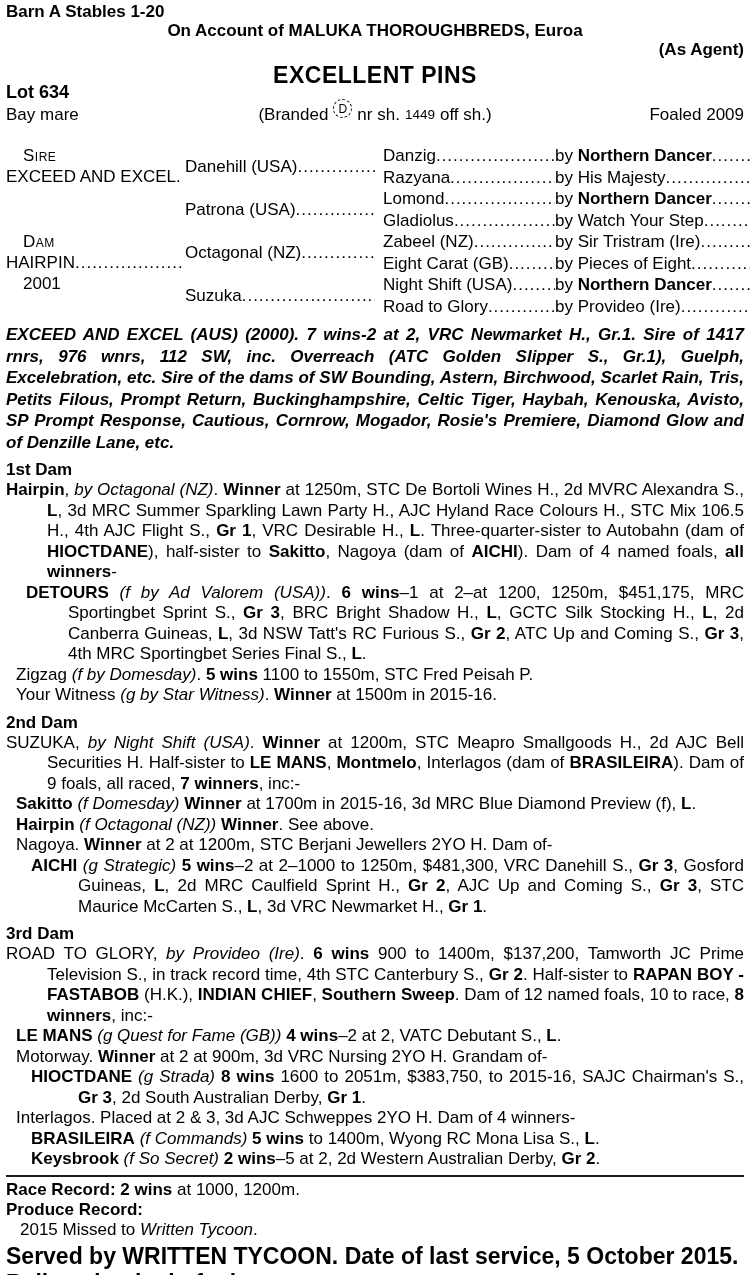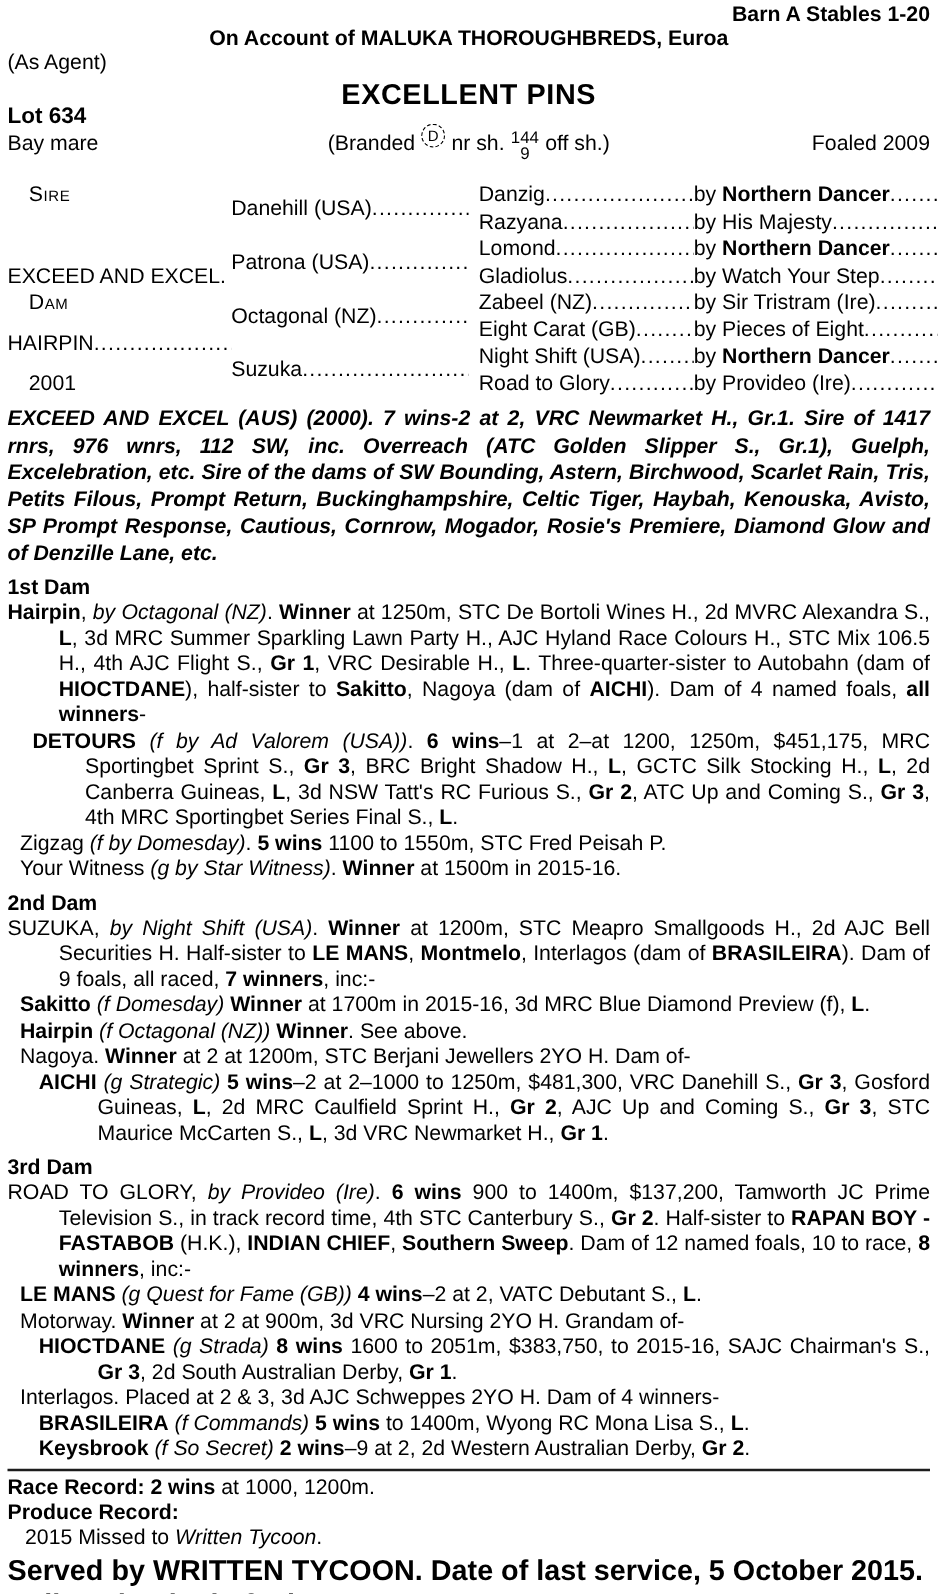--- a/index.html
+++ b/index.html
@@ -4,39 +4,39 @@
 <style>
   html,body{margin:0;padding:0;background:#fff;}
   body{width:750px;height:1275px;overflow:hidden;color:#000;
        font-family:"Liberation Sans","DejaVu Sans",sans-serif;
        font-size:17px;line-height:21px;}
   .page{padding:2px 6px 0 6px;height:1273px;overflow:hidden;}
   .b{font-weight:bold}
   .i{font-style:italic}
   .nw{white-space:nowrap}
 
-  .barn{font-weight:bold;text-align:right;line-height:19px}
+  .barn{font-weight:bold;text-align:left;line-height:19px}
   .account{font-weight:bold;text-align:center;line-height:19px}
-  .agent{font-weight:normal;text-align:left;line-height:19px}
+  .agent{font-weight:bold;text-align:right;line-height:19px}
   .lotrow{position:relative;height:27px;margin-top:2px}
   .lot{position:absolute;left:0;top:21px;font-weight:bold;font-size:18px}
   .horse{text-align:center;font-weight:bold;font-size:23px;line-height:28px;letter-spacing:.5px}
   .inforow{display:flex;align-items:flex-start;height:33px;margin-top:16px}
   .sex{width:160px}
   .brand{flex:1;display:flex;justify-content:center;gap:5px}
   .brandD{width:19px;height:19px;border:1.5px dashed #000;border-radius:50%;
           display:inline-flex;align-items:center;justify-content:center;
           font-size:12px;line-height:1;margin-top:-5px;box-sizing:border-box}
-  .frac{display:inline-flex;flex-direction:column;align-items:center;
+  .frac{display:inline-flex;align-items:center;
         font-size:13.5px;line-height:13px;margin-top:-1px}
   .foaled{width:160px;text-align:right}
 
   .ped{display:flex;margin-top:8px;height:172px}
   .ped-col1{width:179px;display:flex;flex-direction:column}
-  .half{height:86px;display:flex;flex-direction:column;justify-content:space-between}
+  .half{height:86px;display:flex;flex-direction:column;justify-content:flex-start}
   .plabel{font-variant:small-caps;margin-left:17px;letter-spacing:.5px;line-height:21px}
   .pname{font-weight:normal;display:flex;line-height:21px}
   .pyear{margin-left:17px;line-height:21px}
   .ped-col2{width:198px;display:flex;flex-direction:column}
   .g2cell{height:43px;display:flex;align-items:center;padding-right:8px}
   .ped-col3{flex:1;display:flex;flex-direction:column}
   .g3row{height:21.5px;display:flex;align-items:center}
   .g3n{width:172px;display:flex;min-width:0}
   .g3b{flex:1;display:flex;min-width:0}
   .leader{flex:1;overflow:hidden;white-space:nowrap;min-width:4px}
@@ -233,21 +233,21 @@
         <p class="para lv-sw2"><span class="b">AICHI</span><span> </span><span class="i">(g Strategic)</span><span> </span><span class="b">5 wins</span><span>–2 at 2–1000 to 1250m, $481,300, VRC Danehill S., </span><span class="b">Gr 3</span><span>, Gosford Guineas, </span><span class="b">L</span><span>, 2d MRC Caulfield Sprint H., </span><span class="b">Gr 2</span><span>, AJC Up and Coming S., </span><span class="b">Gr 3</span><span>, STC Maurice McCarten S., </span><span class="b">L</span><span>, 3d VRC Newmarket H., </span><span class="b">Gr 1</span><span>.</span></p>
       </div>
       <div class="shead">3rd Dam</div>
       <div>
         <p class="para lv-dam"><span>ROAD TO GLORY, </span><span class="i">by Provideo (Ire)</span><span>. </span><span class="b">6 wins</span><span> 900 to 1400m, $137,200, Tamworth JC Prime Television S., in track record time, 4th STC Canterbury S., </span><span class="b">Gr 2</span><span>. Half-sister to </span><span class="b">RAPAN BOY - FASTABOB</span><span> (H.K.), </span><span class="b">INDIAN CHIEF</span><span>, </span><span class="b">Southern Sweep</span><span>. Dam of 12 named foals, 10 to race, </span><span class="b">8 winners</span><span>, inc:-</span></p>
         <p class="para lv-p1"><span class="b">LE MANS</span><span> </span><span class="i">(g Quest for Fame (GB))</span><span> </span><span class="b">4 wins</span><span>–2 at 2, VATC Debutant S., </span><span class="b">L</span><span>.</span></p>
         <p class="para lv-p1"><span>Motorway. </span><span class="b">Winner</span><span> at 2 at 900m, 3d VRC Nursing 2YO H. Grandam of-</span></p>
         <p class="para lv-sw2"><span class="b">HIOCTDANE</span><span> </span><span class="i">(g Strada)</span><span> </span><span class="b">8 wins</span><span> 1600 to 2051m, $383,750, to 2015-16, SAJC Chairman's S., </span><span class="b">Gr 3</span><span>, 2d South Australian Derby, </span><span class="b">Gr 1</span><span>.</span></p>
         <p class="para lv-p1"><span>Interlagos. Placed at 2 &amp; 3, 3d AJC Schweppes 2YO H. Dam of 4 winners-</span></p>
         <p class="para lv-sw2"><span class="b">BRASILEIRA</span><span> </span><span class="i">(f Commands)</span><span> </span><span class="b">5 wins</span><span> to 1400m, Wyong RC Mona Lisa S., </span><span class="b">L</span><span>.</span></p>
-        <p class="para lv-sw2"><span class="b">Keysbrook</span><span> </span><span class="i">(f So Secret)</span><span> </span><span class="b">2 wins</span><span>–9 at 2, 2d Western Australian Derby, </span><span class="b">Gr 2</span><span>.</span></p>
+        <p class="para lv-sw2"><span class="b">Keysbrook</span><span> </span><span class="i">(f So Secret)</span><span> </span><span class="b">2 wins</span><span>–5 at 2, 2d Western Australian Derby, </span><span class="b">Gr 2</span><span>.</span></p>
       </div>
     </div>
 
   <div class="rule"></div>
 
   <div class="footer">
       <p class="para lv-rr"><span class="b">Race Record: 2 wins</span><span> at 1000, 1200m.</span></p>
       <p class="para lv-rr"><span class="b">Produce Record:</span></p>
       <p class="para lv-ind"><span>2015 Missed to </span><span class="i">Written Tycoon</span><span>.</span></p>
       <p class="para lv-served"><span class="b">Served by WRITTEN TYCOON. Date of last service, 5 October 2015.</span></p>

